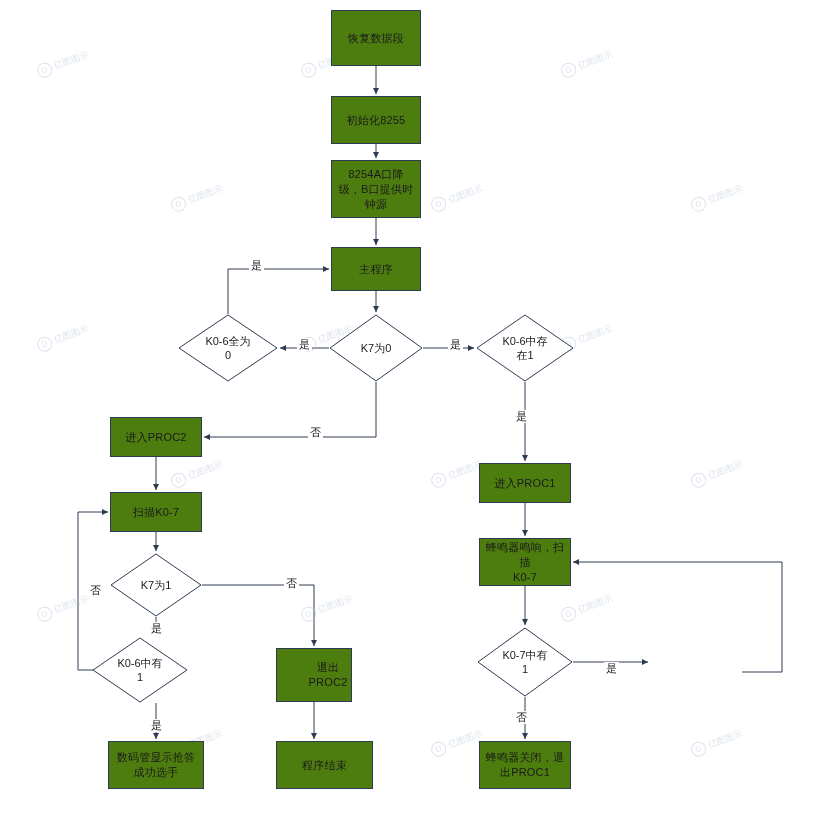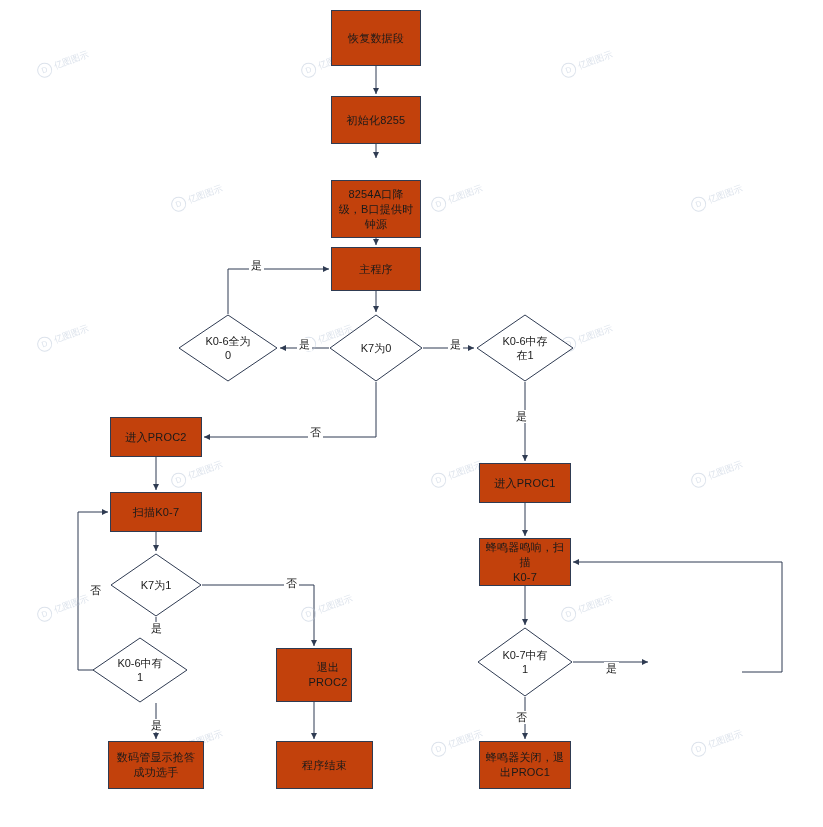--- a/index.html
+++ b/index.html
@@ -24,21 +24,21 @@
     align-items: center;
     justify-content: center;
     text-align: center;
     color: #1a1a1a;
     font-size: 11px;
     line-height: 15px;
     letter-spacing: 0.2px;
   }
   .rect {
     border: 1px solid #2f3b52;
-    background: #c2410c;
+    background: #4d7c0f;
     padding: 2px 4px;
     align-items: center;
   }
   .diamond-wrap {
     position: absolute;
   }
   .diamond-shape {
     position: absolute;
     left: 0;
     top: 0;
@@ -230,21 +230,21 @@
       <span class="wm-badge">D</span>
       <span>亿图图示</span>
     </div>
 
   <div class="node rect" style="left:331px; top:10px; width:90px; height:56px;">
       <span style="white-space: pre-line;">恢复数据段</span>
     </div>
   <div class="node rect" style="left:331px; top:96px; width:90px; height:48px;">
       <span style="white-space: pre-line;">初始化8255</span>
     </div>
-  <div class="node rect" style="left:331px; top:160px; width:90px; height:58px;margin-top:20px;">
+  <div class="node rect" style="left:331px; top:160px; width:90px; height:58px;">
       <span style="white-space: pre-line;">8254A口降
 级，B口提供时
 钟源</span>
     </div>
   <div class="node rect" style="left:331px; top:247px; width:90px; height:44px;">
       <span style="white-space: pre-line;">主程序</span>
     </div>
 
   <div class="diamond-wrap" style="left:329px; top:314px; width:94px; height:68px;">
     <svg class="diamond-shape" viewBox="0 0 94 68" preserveAspectRatio="none">

